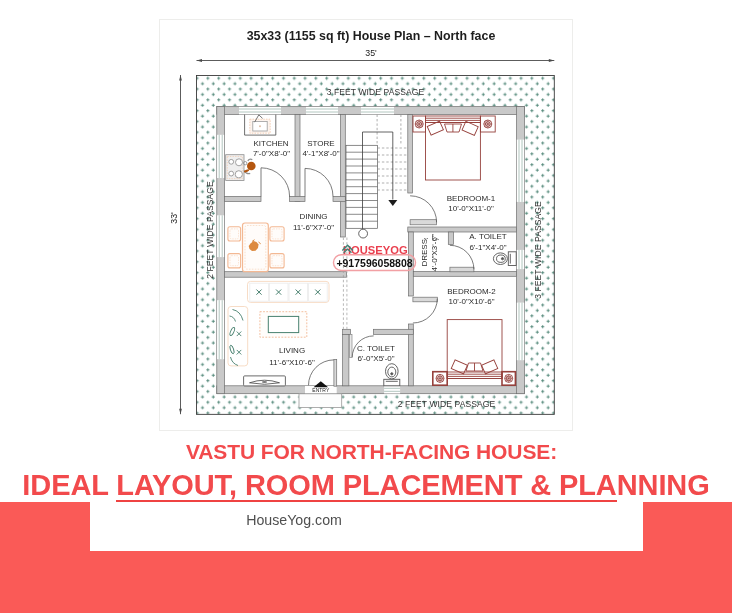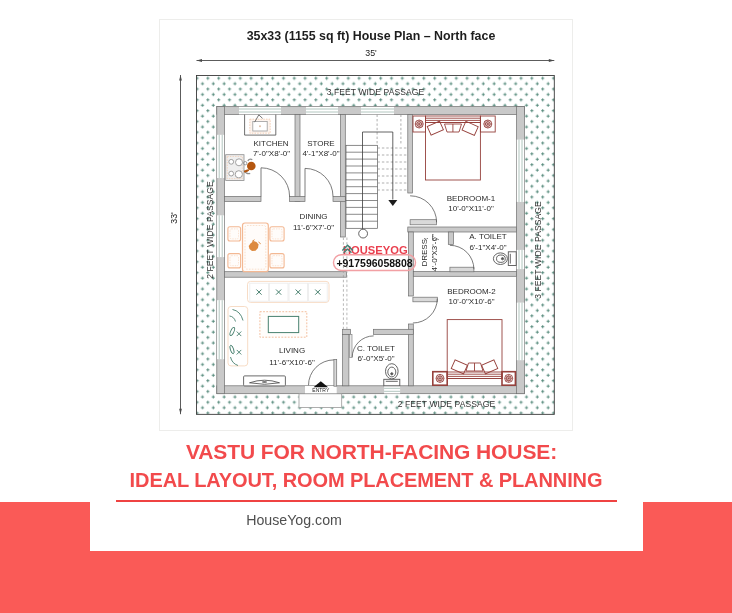--- a/index.html
+++ b/index.html
@@ -10,21 +10,21 @@
 <body>
 
 <div class="abs" style="left:159px;top:18.5px;width:412px;height:410px;background:#ffffff;border:1px solid #ededeb;"></div>
 
 <div class="abs" style="left:0;top:502px;width:732px;height:111px;background:#fa5a57;"></div>
 
 <div class="abs" style="left:89.5px;top:437px;width:553px;height:114px;background:#ffffff;"></div>
 
 <div class="abs" style="left:5.5px;top:439.5px;width:732px;text-align:center;font-size:21px;font-weight:bold;color:#f24a4c;letter-spacing:-0.1px;">VASTU FOR NORTH-FACING HOUSE:</div>
 
-<div class="abs" style="left:0;top:469px;width:732px;text-align:center;font-size:20px;font-weight:bold;color:#f24a4c;letter-spacing:-0.1px;">IDEAL LAYOUT, ROOM PLACEMENT &amp; PLANNING</div>
+<div class="abs" style="left:0;top:469px;width:732px;text-align:center;font-size:29px;font-weight:bold;color:#f24a4c;letter-spacing:-0.1px;">IDEAL LAYOUT, ROOM PLACEMENT &amp; PLANNING</div>
 
 <div class="abs" style="left:115.7px;top:500px;width:501px;height:2.3px;background:#ef4342;"></div>
 
 <div class="abs" style="left:0;top:511.7px;width:588px;text-align:center;font-size:14.2px;color:#4f4f4f;">HouseYog.com</div>
 
 <svg class="abs" style="left:0;top:0;" width="732" height="613" viewBox="0 0 732 613">
 <defs>
 <pattern id="dots" width="10.8" height="10.8" patternUnits="userSpaceOnUse">
   <path d="M2.7 1.5 v2.4 M1.5 2.7 h2.4" stroke="#4a8273" stroke-width="0.9" stroke-linecap="round" fill="none"></path>
   <path d="M8.1 6.9 v2.4 M6.9 8.1 h2.4" stroke="#4a8273" stroke-width="0.9" stroke-linecap="round" fill="none"></path>

